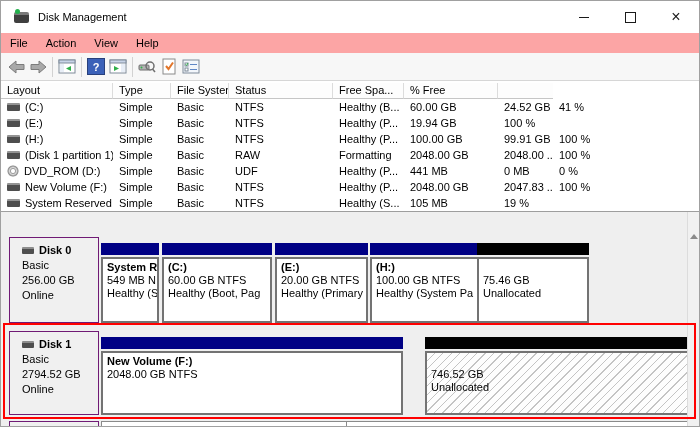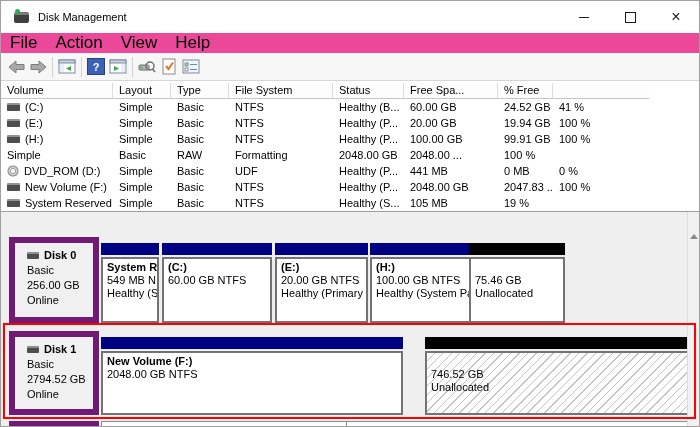--- a/index.html
+++ b/index.html
@@ -12,21 +12,21 @@
             background:linear-gradient(180deg,#7a7a7a 0 3px,#3f3f3f 3px);}
   .app-icon::after{content:"";position:absolute;left:1px;top:-3px;width:5px;height:5px;background:#23b14d;border-radius:50%;}
   .title{margin-left:9px;font-size:11px;}
   .winbtns{position:absolute;right:0;top:0;height:32px;display:flex;}
   .wbtn{width:46px;height:32px;display:flex;align-items:center;justify-content:center;}
   .g-min{width:10px;height:1px;background:#1a1a1a;}
   .g-max{width:9px;height:9px;border:1px solid #1a1a1a;}
   .g-close{font-size:16px;line-height:1;color:#1a1a1a;}
 
   
-  .menubar{position:absolute;top:32px;left:0;right:0;height:20px;display:flex;align-items:center;font-size:17px;background:#ec4899;}
+  .menubar{position:absolute;top:32px;left:0;right:0;height:20px;display:flex;align-items:center;font-size:11px;background:#fca5a5;}
   .mitem{padding:0 9px;line-height:20px;}
   .mitem:first-child{padding-left:9px;}
 
   
   .toolbar{position:absolute;top:52px;left:0;right:0;height:28px;background:#f7f7f7;border-bottom:1px solid #d6d6d6;
            display:flex;align-items:center;padding-left:4px;box-sizing:border-box;}
   .tbtn{width:22px;height:22px;display:flex;align-items:center;justify-content:center;}
   .tsep{width:1px;height:20px;background:#d2d2d2;margin:0 3px;}
   .helpbox{width:16px;height:15px;background:#3b61b8;color:#fff;font-weight:bold;font-size:11px;
            display:flex;align-items:center;justify-content:center;border:1px solid #28407c;}
@@ -39,21 +39,21 @@
   .lheader .filler{border-right:none;}
   .lrow .cell{height:16px;line-height:16px;padding-left:6px;overflow:hidden;white-space:nowrap;}
   .vcell{display:flex;align-items:center;gap:5px;}
   .vicon{flex:0 0 13px;width:13px;height:8px;border-radius:1px;background:linear-gradient(180deg,#939393 0 2px,#4e4e4e 2px);}
   .dvdicon{flex:0 0 12px;width:12px;height:12px;border-radius:50%;
            background:radial-gradient(circle,#ffffff 0 1.5px,#9f9f9f 2.5px,#d9d9d9 3.5px,#8d8d8d 5px,#f2f2f2 6px);}
 
   
   .gpane{position:absolute;top:211px;left:0;right:0;bottom:0;background:#efefef;font-size:11px;}
   .drow{position:absolute;left:0;right:0;}
-  .dlabel{position:absolute;left:8px;width:90px;top:0;bottom:0;background:#f0f0f0;border:6px solid #701a75;
+  .dlabel{position:absolute;left:8px;width:90px;top:0;bottom:0;background:#f0f0f0;border:1px solid #701a75;
           box-sizing:border-box;padding:5px 0 0 12px;line-height:15px;}
   .dname{display:flex;align-items:center;gap:5px;font-weight:bold;}
   .dicon{width:12px;height:7px;border-radius:1px;background:linear-gradient(180deg,#8d8d8d 0 2px,#4e4e4e 2px);}
   .dstrip{position:absolute;left:100px;width:590px;top:0;bottom:0;}
   .pcell{position:absolute;top:0;bottom:0;}
   .band{position:absolute;top:6px;left:0;right:0;height:12px;background:#000084;}
   .pbox{position:absolute;top:20px;left:0;right:0;bottom:0;background:#fff;border:2px solid #737373;box-sizing:border-box;
         padding:2px 4px;line-height:13px;overflow:hidden;white-space:nowrap;}
   .pname{font-weight:bold;}
   .spacer{height:13px;}
@@ -149,21 +149,20 @@
         <rect x="3" y="9" width="3" height="3" fill="#fff" stroke="#7f8b9a"></rect>
         <line x1="8" y1="5.5" x2="15" y2="5.5" stroke="#5f87c5"></line>
         <line x1="8" y1="10.5" x2="15" y2="10.5" stroke="#5f87c5"></line>
         <path d="M3.5 5.5 L4.5 6.5 L6 4" fill="none" stroke="#2faf4a"></path>
       </svg>
     </div>
   </div>
 
   <div class="listpane">
     <div class="grid lheader">
-      <div class="cell">Volume</div>
       <div class="cell">Layout</div>
       <div class="cell">Type</div>
       <div class="cell">File System</div>
       <div class="cell">Status</div>
       <div class="cell">Free Spa...</div>
       <div class="cell">% Free</div>
       <div class="cell filler"></div>
     </div>
 
     <div class="grid lrow">
@@ -182,40 +181,43 @@
     </div>
     <div class="grid lrow">
       <div class="cell vcell">
           <span class="vicon"></span>
           <span>(E:)</span>
         </div>
       <div class="cell">Simple</div>
       <div class="cell">Basic</div>
       <div class="cell">NTFS</div>
       <div class="cell">Healthy (P...</div>
-      <div class="cell">20.00 GB</div>
       <div class="cell">19.94 GB</div>
       <div class="cell">100 %</div>
       <div class="cell"></div>
     </div>
     <div class="grid lrow">
       <div class="cell vcell">
           <span class="vicon"></span>
           <span>(H:)</span>
         </div>
       <div class="cell">Simple</div>
       <div class="cell">Basic</div>
       <div class="cell">NTFS</div>
       <div class="cell">Healthy (P...</div>
       <div class="cell">100.00 GB</div>
       <div class="cell">99.91 GB</div>
       <div class="cell">100 %</div>
       <div class="cell"></div>
     </div>
     <div class="grid lrow">
+      <div class="cell vcell">
+          <span class="vicon"></span>
+          <span>(Disk 1 partition 1)</span>
+        </div>
       <div class="cell">Simple</div>
       <div class="cell">Basic</div>
       <div class="cell">RAW</div>
       <div class="cell">Formatting</div>
       <div class="cell">2048.00 GB</div>
       <div class="cell">2048.00 ...</div>
       <div class="cell">100 %</div>
       <div class="cell"></div>
     </div>
     <div class="grid lrow">
@@ -280,39 +282,40 @@
             <div class="pname">System R</div>
             <div>549 MB N</div>
             <div>Healthy (S</div>
           </div>
         </div>
         <div class="pcell" style="left:61px;width:110px;">
           <div class="band" style="background: rgb(0, 0, 132);"></div>
           <div class="pbox">
             <div class="pname">(C:)</div>
             <div>60.00 GB NTFS</div>
+            <div>Healthy (Boot, Pag</div>
           </div>
         </div>
         <div class="pcell" style="left:174px;width:93px;">
           <div class="band" style="background: rgb(0, 0, 132);"></div>
           <div class="pbox">
             <div class="pname">(E:)</div>
             <div>20.00 GB NTFS</div>
             <div>Healthy (Primary</div>
           </div>
         </div>
         <div class="pcell" style="left:269px;width:110px;">
           <div class="band" style="background: rgb(0, 0, 132);"></div>
           <div class="pbox">
             <div class="pname">(H:)</div>
             <div>100.00 GB NTFS</div>
             <div>Healthy (System Pa</div>
           </div>
         </div>
-        <div class="pcell" style="left:368px;width:96px;">
+        <div class="pcell" style="left:376px;width:112px;">
           <div class="band" style="background: rgb(0, 0, 0);"></div>
           <div class="pbox">
             <div class="spacer"></div>
             <div>75.46 GB</div>
             <div>Unallocated</div>
           </div>
         </div>
       </div>
     </div>
 

